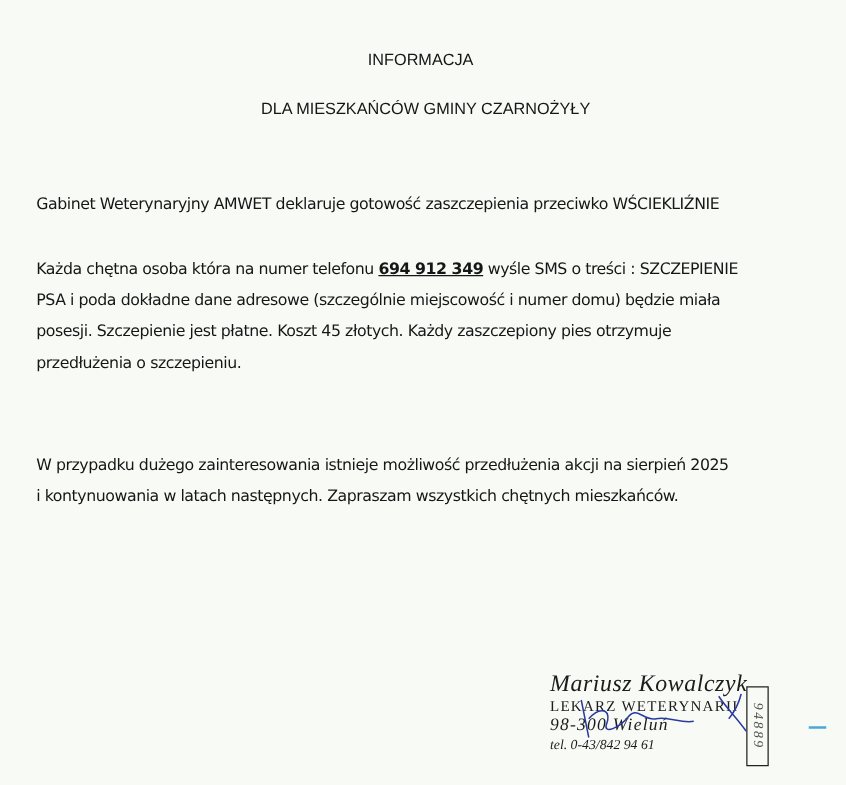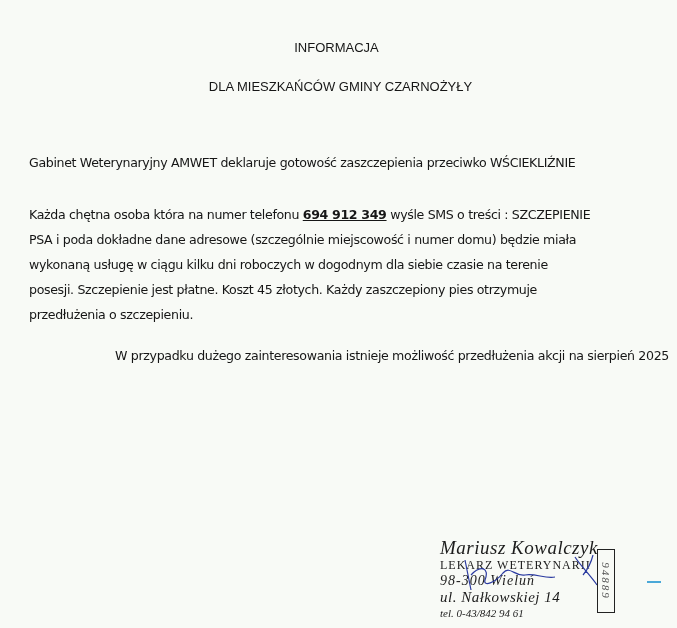--- a/index.html
+++ b/index.html
@@ -19,21 +19,21 @@
   #t2 { top:79px; left:2px; }
   .para {
     position:absolute; left:29px; width:640px;
     font-family:"DejaVu Sans", sans-serif;
     font-size:12.6px; line-height:25px;
     transform-origin:0 0;
   }
   .line { display:block; white-space:pre; letter-spacing:-0.35px; }
   #p1 { top:150px; }
   #p2 { top:202px; }
-  #p3 { top:343px;text-align:right; }
+  #p3 { top:359px; }
   .phone { font-weight:bold; text-decoration:underline; }
   .stamp {
     position:absolute; left:440px; top:538px; width:160px;
     font-family:"Liberation Serif", serif; font-style:italic;
     text-align:left; color:#1c1c1c;
   }
   .stamp .name { font-size:19px; line-height:20px; letter-spacing:0.5px; }
   .stamp .role { font-size:12px; line-height:15px; font-style:normal; letter-spacing:1px; }
   .stamp .zip  { font-size:14px; line-height:16px; letter-spacing:1px; }
   .stamp .street { font-size:15px; line-height:17px; letter-spacing:0.5px; }
@@ -57,34 +57,33 @@
 <div class="title" id="t1">INFORMACJA</div>
 <div class="title" id="t2">DLA MIESZKAŃCÓW GMINY CZARNOŻYŁY</div>
 
 <div class="para" id="p1">
   <span class="line">Gabinet Weterynaryjny AMWET deklaruje gotowość zaszczepienia przeciwko WŚCIEKLIŹNIE</span>
 </div>
 
 <div class="para" id="p2">
   <span class="line"><span>Każda chętna osoba która na numer telefonu </span><span class="phone">694 912 349</span><span> wyśle SMS o treści : SZCZEPIENIE</span></span>
   <span class="line">PSA i poda dokładne dane adresowe (szczególnie miejscowość i numer domu) będzie miała</span>
-  <span class="line">wykonaną usługę w ciągu kilku dni roboczych w dogodnym dla siebie czasie na terenie</span>
   <span class="line">posesji. Szczepienie jest płatne. Koszt 45 złotych. Każdy zaszczepiony pies otrzymuje</span>
   <span class="line">przedłużenia o szczepieniu.</span>
 </div>
 
 <div class="para" id="p3">
   <span class="line">W przypadku dużego zainteresowania istnieje możliwość przedłużenia akcji na sierpień 2025</span>
+  <span class="line">i kontynuowania w latach następnych. Zapraszam wszystkich chętnych mieszkańców.</span>
 </div>
 
 <div class="stamp">
   <div class="name">Mariusz Kowalczyk</div>
   <div class="role">LEKARZ WETERYNARII</div>
   <div class="zip">98-300 Wieluń</div>
-  <div class="street">ul. Nałkowskiej 14</div>
   <div class="tel">tel. 0-43/842 94 61</div>
 </div>
 
 <svg class="signature" viewBox="0 0 160 40">
   <path d="M10 5 C12 15, 14 25, 16 35 M16 20 C25 10, 35 12, 30 25 C28 32, 40 28, 48 18 C55 10, 60 22, 70 20 C80 18, 90 24, 100 22 M120 2 C125 10, 135 20, 142 30 M138 0 C136 8, 133 14, 128 20" fill="none" stroke="#2a3aa0" stroke-width="1.2"></path>
 </svg>
 
 <div class="stampbox">
   <span>94889</span>
 </div>

